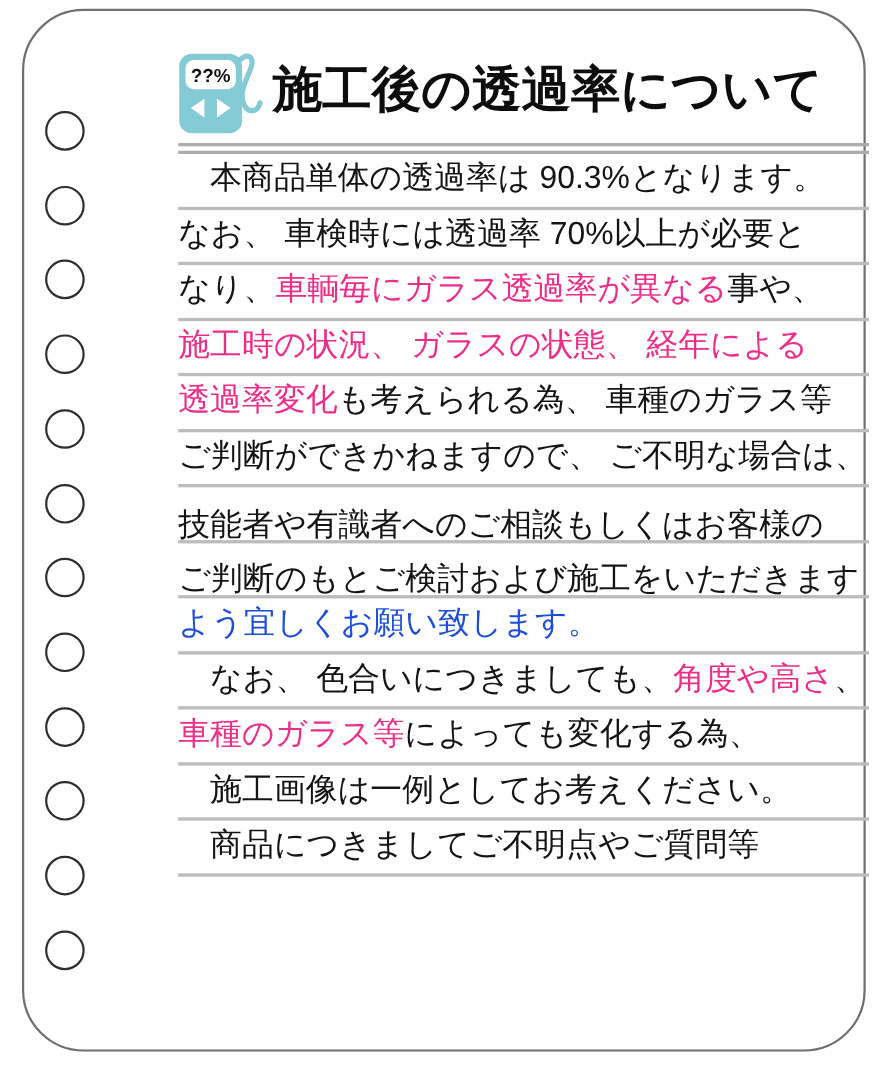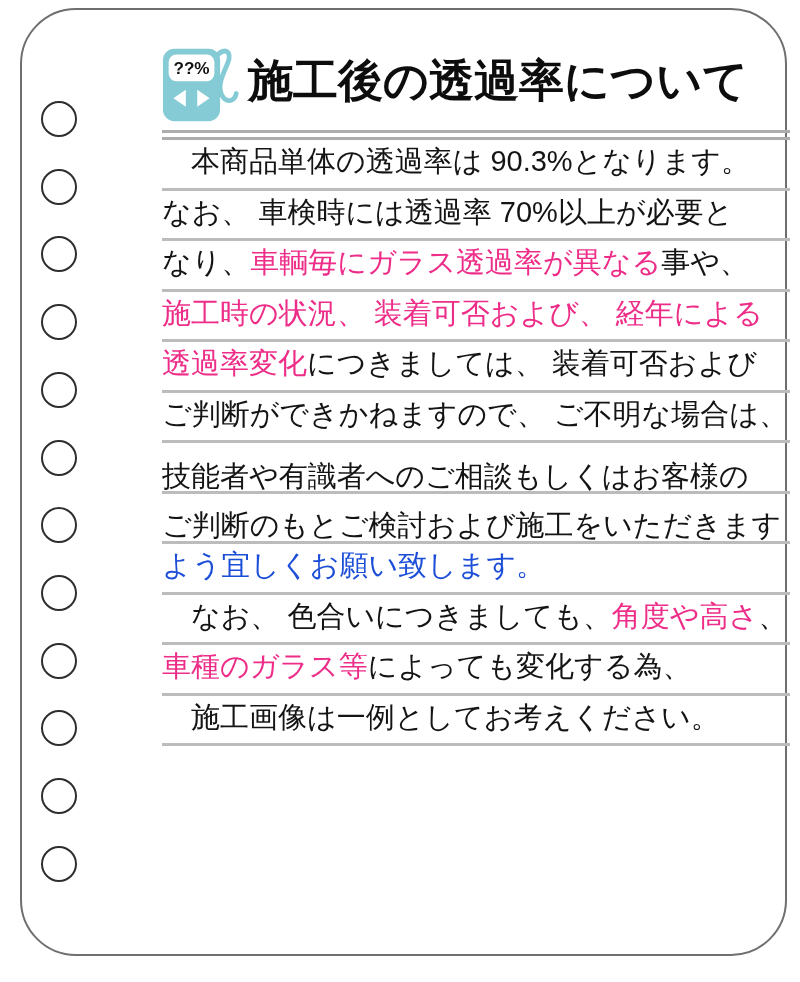--- a/index.html
+++ b/index.html
@@ -78,25 +78,25 @@
         </div>
         <div class="text-line">
           <span style="color: rgb(20, 20, 20);">なお、 車検時には透過率 70%以上が必要と</span>
         </div>
         <div class="text-line">
           <span style="color: rgb(20, 20, 20);">なり、 </span>
           <span style="color: rgb(237, 45, 136);">車輌毎にガラス透過率が異なる</span>
           <span style="color: rgb(20, 20, 20);">事や、</span>
         </div>
         <div class="text-line">
-          <span style="color: rgb(237, 45, 136);">施工時の状況、 装着可否および、 経年による</span>
+          <span style="color: rgb(237, 45, 136);">施工時の状況、 ガラスの状態、 経年による</span>
         </div>
         <div class="text-line">
           <span style="color: rgb(237, 45, 136);">透過率変化</span>
-          <span style="color: rgb(20, 20, 20);">につきましては、 装着可否および</span>
+          <span style="color: rgb(20, 20, 20);">も考えられる為、 車種のガラス等</span>
         </div>
         <div class="text-line">
           <span style="color: rgb(20, 20, 20);">ご判断ができかねますので、 ご不明な場合は、</span>
         </div>
         <div class="text-line">
           <span style="color: rgb(20, 20, 20); margin-top: 24px;">技能者や有識者へのご相談もしくはお客様の</span>
         </div>
         <div class="text-line">
           <span style="color: rgb(20, 20, 20); margin-top: 20px;">ご判断のもとご検討および施工をいただきます</span>
         </div>
@@ -108,15 +108,18 @@
           <span style="color: rgb(237, 45, 136);">角度や高さ</span>
           <span style="color: rgb(20, 20, 20);">、</span>
         </div>
         <div class="text-line">
           <span style="color: rgb(237, 45, 136);">車種のガラス等</span>
           <span style="color: rgb(20, 20, 20);">によっても変化する為、</span>
         </div>
         <div class="text-line">
           <span style="color: rgb(20, 20, 20);">　施工画像は一例としてお考えください。</span>
         </div>
+        <div class="text-line">
+          <span style="color: rgb(20, 20, 20);">　商品につきましてご不明点やご質問等</span>
+        </div>
       </div>
   </div>
 </div>
 
 </body></html>

